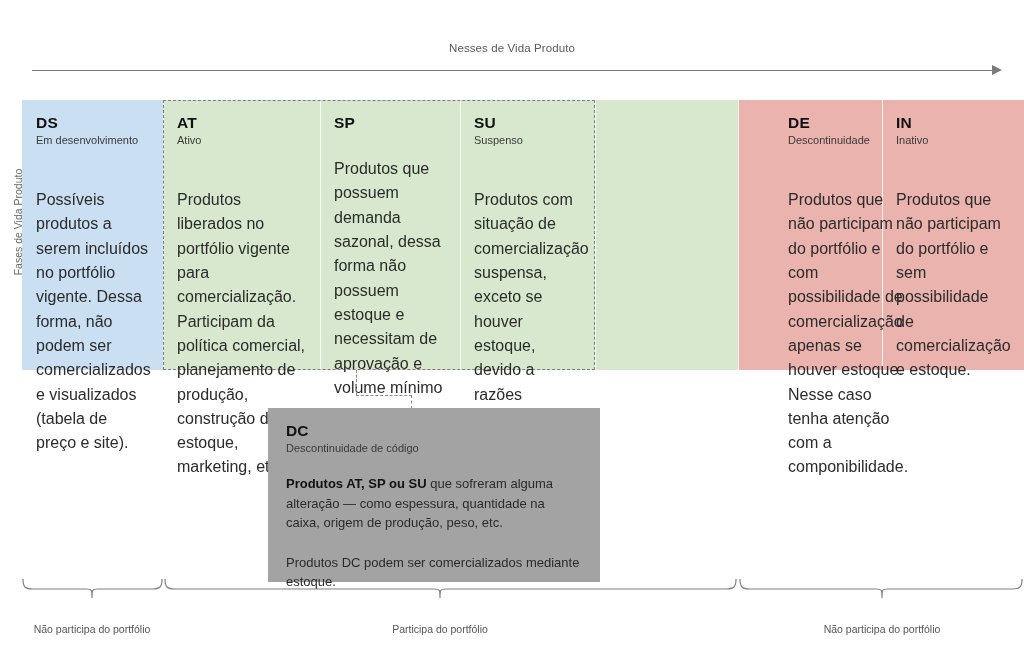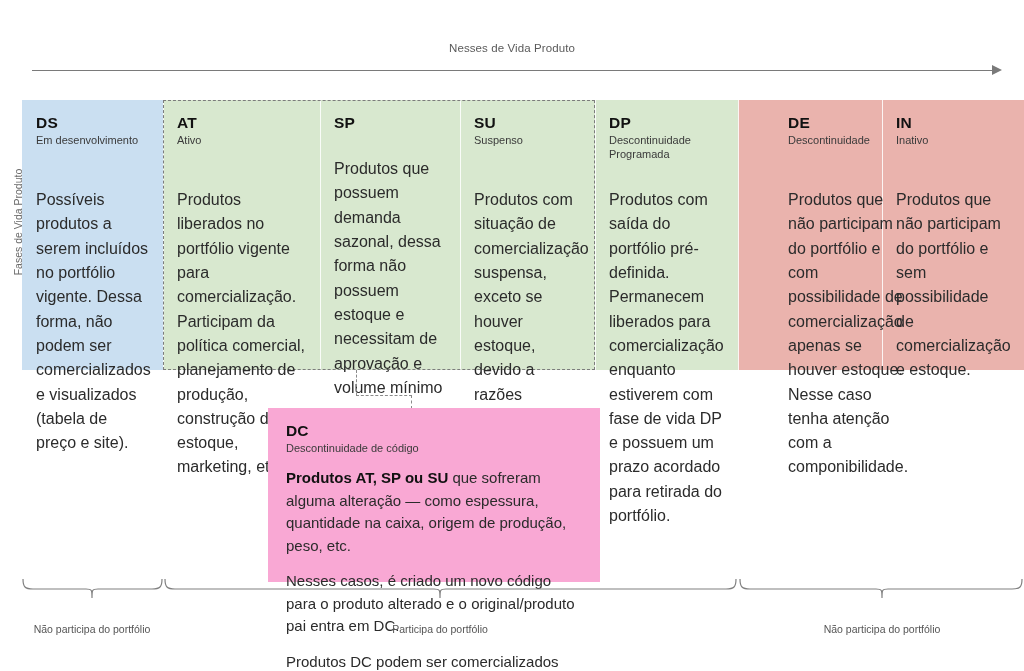--- a/index.html
+++ b/index.html
@@ -57,25 +57,25 @@
 
   
   .conn{position:absolute;background:none;}
   .conn-v1{left:356px;top:370px;width:0;height:26px;border-left:1.6px dashed #8a8a8a;}
   .conn-h{left:356px;top:395px;width:56px;height:0;border-top:1.6px dashed #8a8a8a;}
   .conn-v2{left:411px;top:395px;width:0;height:14px;border-left:1.6px dashed #8a8a8a;}
 
   
   .dc-box{
     position:absolute;left:268px;top:408px;width:332px;height:174px;
-    background:#f9a8d4;box-sizing:border-box;padding:14px 18px 0 18px;
+    background:#a3a3a3;box-sizing:border-box;padding:14px 18px 0 18px;
   }
   .dc-code{font-size:15.5px;font-weight:bold;color:#111;line-height:1.1;}
   .dc-name{font-size:11px;color:#3a3a3a;margin-top:3px;}
-  .dc-p{font-size:15px;color:#2b2b2b;line-height:1.5;margin-top:13px;}
+  .dc-p{font-size:13px;color:#2b2b2b;line-height:1.5;margin-top:20px;}
   .dc-p b{font-weight:bold;color:#111;}
 
   
   .brackets{position:absolute;left:0;top:578px;width:1024px;height:46px;}
   .br-label{
     position:absolute;top:622px;font-size:10.5px;color:#555;
     text-align:center;line-height:1.35;
   }
 </style>
 </head>
@@ -119,25 +119,20 @@
       <div class="col-code">SP</div>
       <div class="col-desc">Produtos que possuem demanda sazonal, dessa forma não possuem estoque e necessitam de aprovação e volume mínimo para serem produzidos.</div>
     </div>
 
     <div class="col" style="left:438px;width:135px;">
       <div class="col-code">SU</div>
       <div class="col-name">Suspenso</div>
       <div class="col-desc">Produtos com situação de comercialização suspensa, exceto se houver estoque, devido a razões técnicas ou comerciais.</div>
     </div>
 
-    <div class="col" style="left:573px;width:143px;">
-      <div class="col-code">DP</div>
-      <div class="col-name">Descontinuidade Programada</div>
-      <div class="col-desc">Produtos com saída do portfólio pré-definida. Permanecem liberados para comercialização enquanto estiverem com fase de vida DP e possuem um prazo acordado para retirada do portfólio.</div>
-    </div>
 
     <div class="col" style="left:752px;width:144px;">
       <div class="col-code">DE</div>
       <div class="col-name">Descontinuidade</div>
       <div class="col-desc">Produtos que não participam do portfólio e com possibilidade de comercialização apenas se houver estoque. Nesse caso tenha atenção com a componibilidade.</div>
     </div>
 
     <div class="col" style="left:860px;width:142px;">
       <div class="col-code">IN</div>
       <div class="col-name">Inativo</div>
@@ -146,21 +141,20 @@
   </div>
 
   <div class="conn conn-v1"></div>
   <div class="conn conn-h"></div>
   <div class="conn conn-v2"></div>
 
   <div class="dc-box">
     <div class="dc-code">DC</div>
     <div class="dc-name">Descontinuidade de código</div>
     <div class="dc-p"><b>Produtos AT, SP ou SU</b><span> que sofreram alguma alteração — como espessura, quantidade na caixa, origem de produção, peso, etc.</span></div>
-    <div class="dc-p">Nesses casos, é criado um novo código para o produto alterado e o original/produto pai entra em DC.</div>
     <div class="dc-p">Produtos DC podem ser comercializados mediante estoque.</div>
   </div>
 
   <svg class="brackets" width="1024" height="46" viewBox="0 0 1024 46">
     <path fill="none" stroke="#808080" stroke-width="1.2" d="M23,1 C23,9 25,11 33,11 L86,11 C92,11 92,12 92,20 C92,12 92,11 98,11 L152,11 C160,11 162,9 162,1"></path>
     <path fill="none" stroke="#808080" stroke-width="1.2" d="M165,1 C165,9 167,11 175,11 L434,11 C440,11 440,12 440,20 C440,12 440,11 446,11 L726,11 C734,11 736,9 736,1"></path>
     <path fill="none" stroke="#808080" stroke-width="1.2" d="M740,1 C740,9 742,11 750,11 L876,11 C882,11 882,12 882,20 C882,12 882,11 888,11 L1012,11 C1020,11 1022,9 1022,1"></path>
   </svg>
 
   <div class="br-label" style="left:32px;width:120px;">Não participa do portfólio</div>

